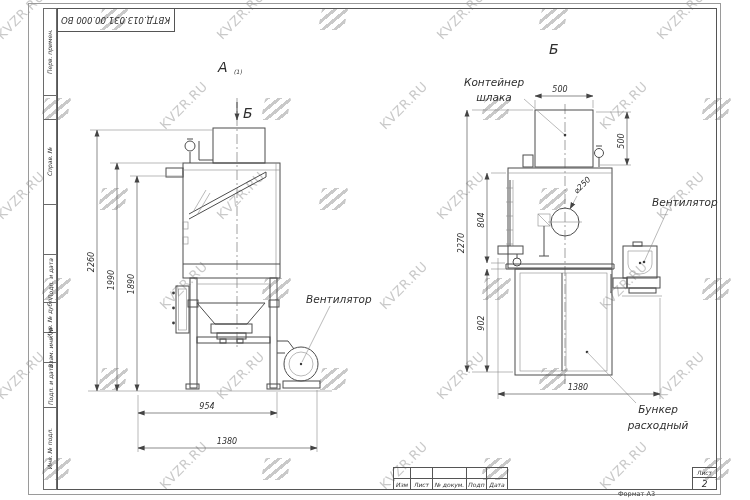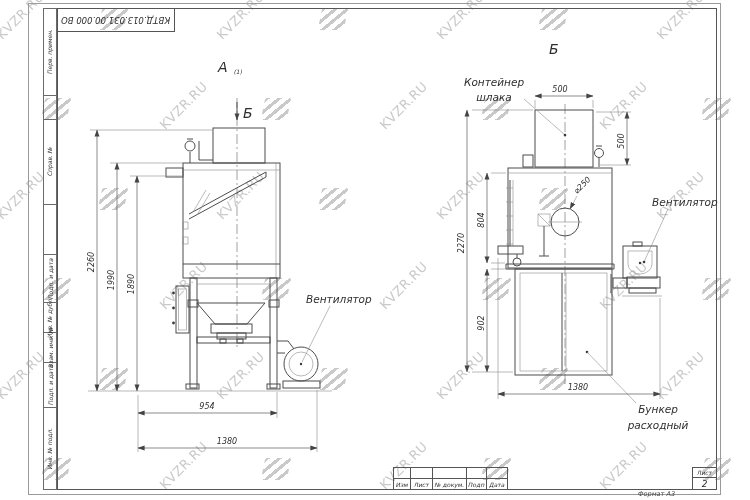--- a/index.html
+++ b/index.html
@@ -38,21 +38,21 @@
   .rev-lab{flex:1;display:flex;align-items:center;justify-content:center;
            font-size:6px;font-style:italic;white-space:nowrap;}
   .doc-cell{position:absolute;left:508px;top:467px;width:184px;height:23px;border:1px solid #555;
             box-sizing:border-box;display:flex;align-items:center;justify-content:center;
             font-size:12.5px;font-style:italic;letter-spacing:.3px;white-space:nowrap;}
   .list-cell{position:absolute;left:692px;top:467px;width:25px;height:23px;border:1px solid #555;
              box-sizing:border-box;display:flex;flex-direction:column;}
   .list-head{height:9px;border-bottom:1px solid #555;display:flex;align-items:center;justify-content:center;
              font-size:6px;font-style:italic;}
   .list-num{flex:1;display:flex;align-items:center;justify-content:center;font-size:9px;font-style:italic;}
-  .format-note{position:absolute;left:638px;top:490px;font-size:6.5px;font-style:italic;color:#444;}
+  .format-note{position:absolute;left:618px;top:490px;font-size:6.5px;color:#444;}
 
   
   .s{stroke:#4d4d4d;stroke-width:1;fill:none;}
   .t{stroke:#8b8b8b;stroke-width:.6;fill:none;}
   .d{stroke:#5a5a5a;stroke-width:.7;fill:none;}
   .x{stroke:#7a7a7a;stroke-width:.7;fill:none;stroke-dasharray:10 3 2 3;}
   .f{fill:#3a3a3a;stroke:none;}
   text{fill:#2e2e2e;}
   .dim{font-size:8px;font-style:italic;}
   .lbl{font-size:10.5px;font-style:italic;}

